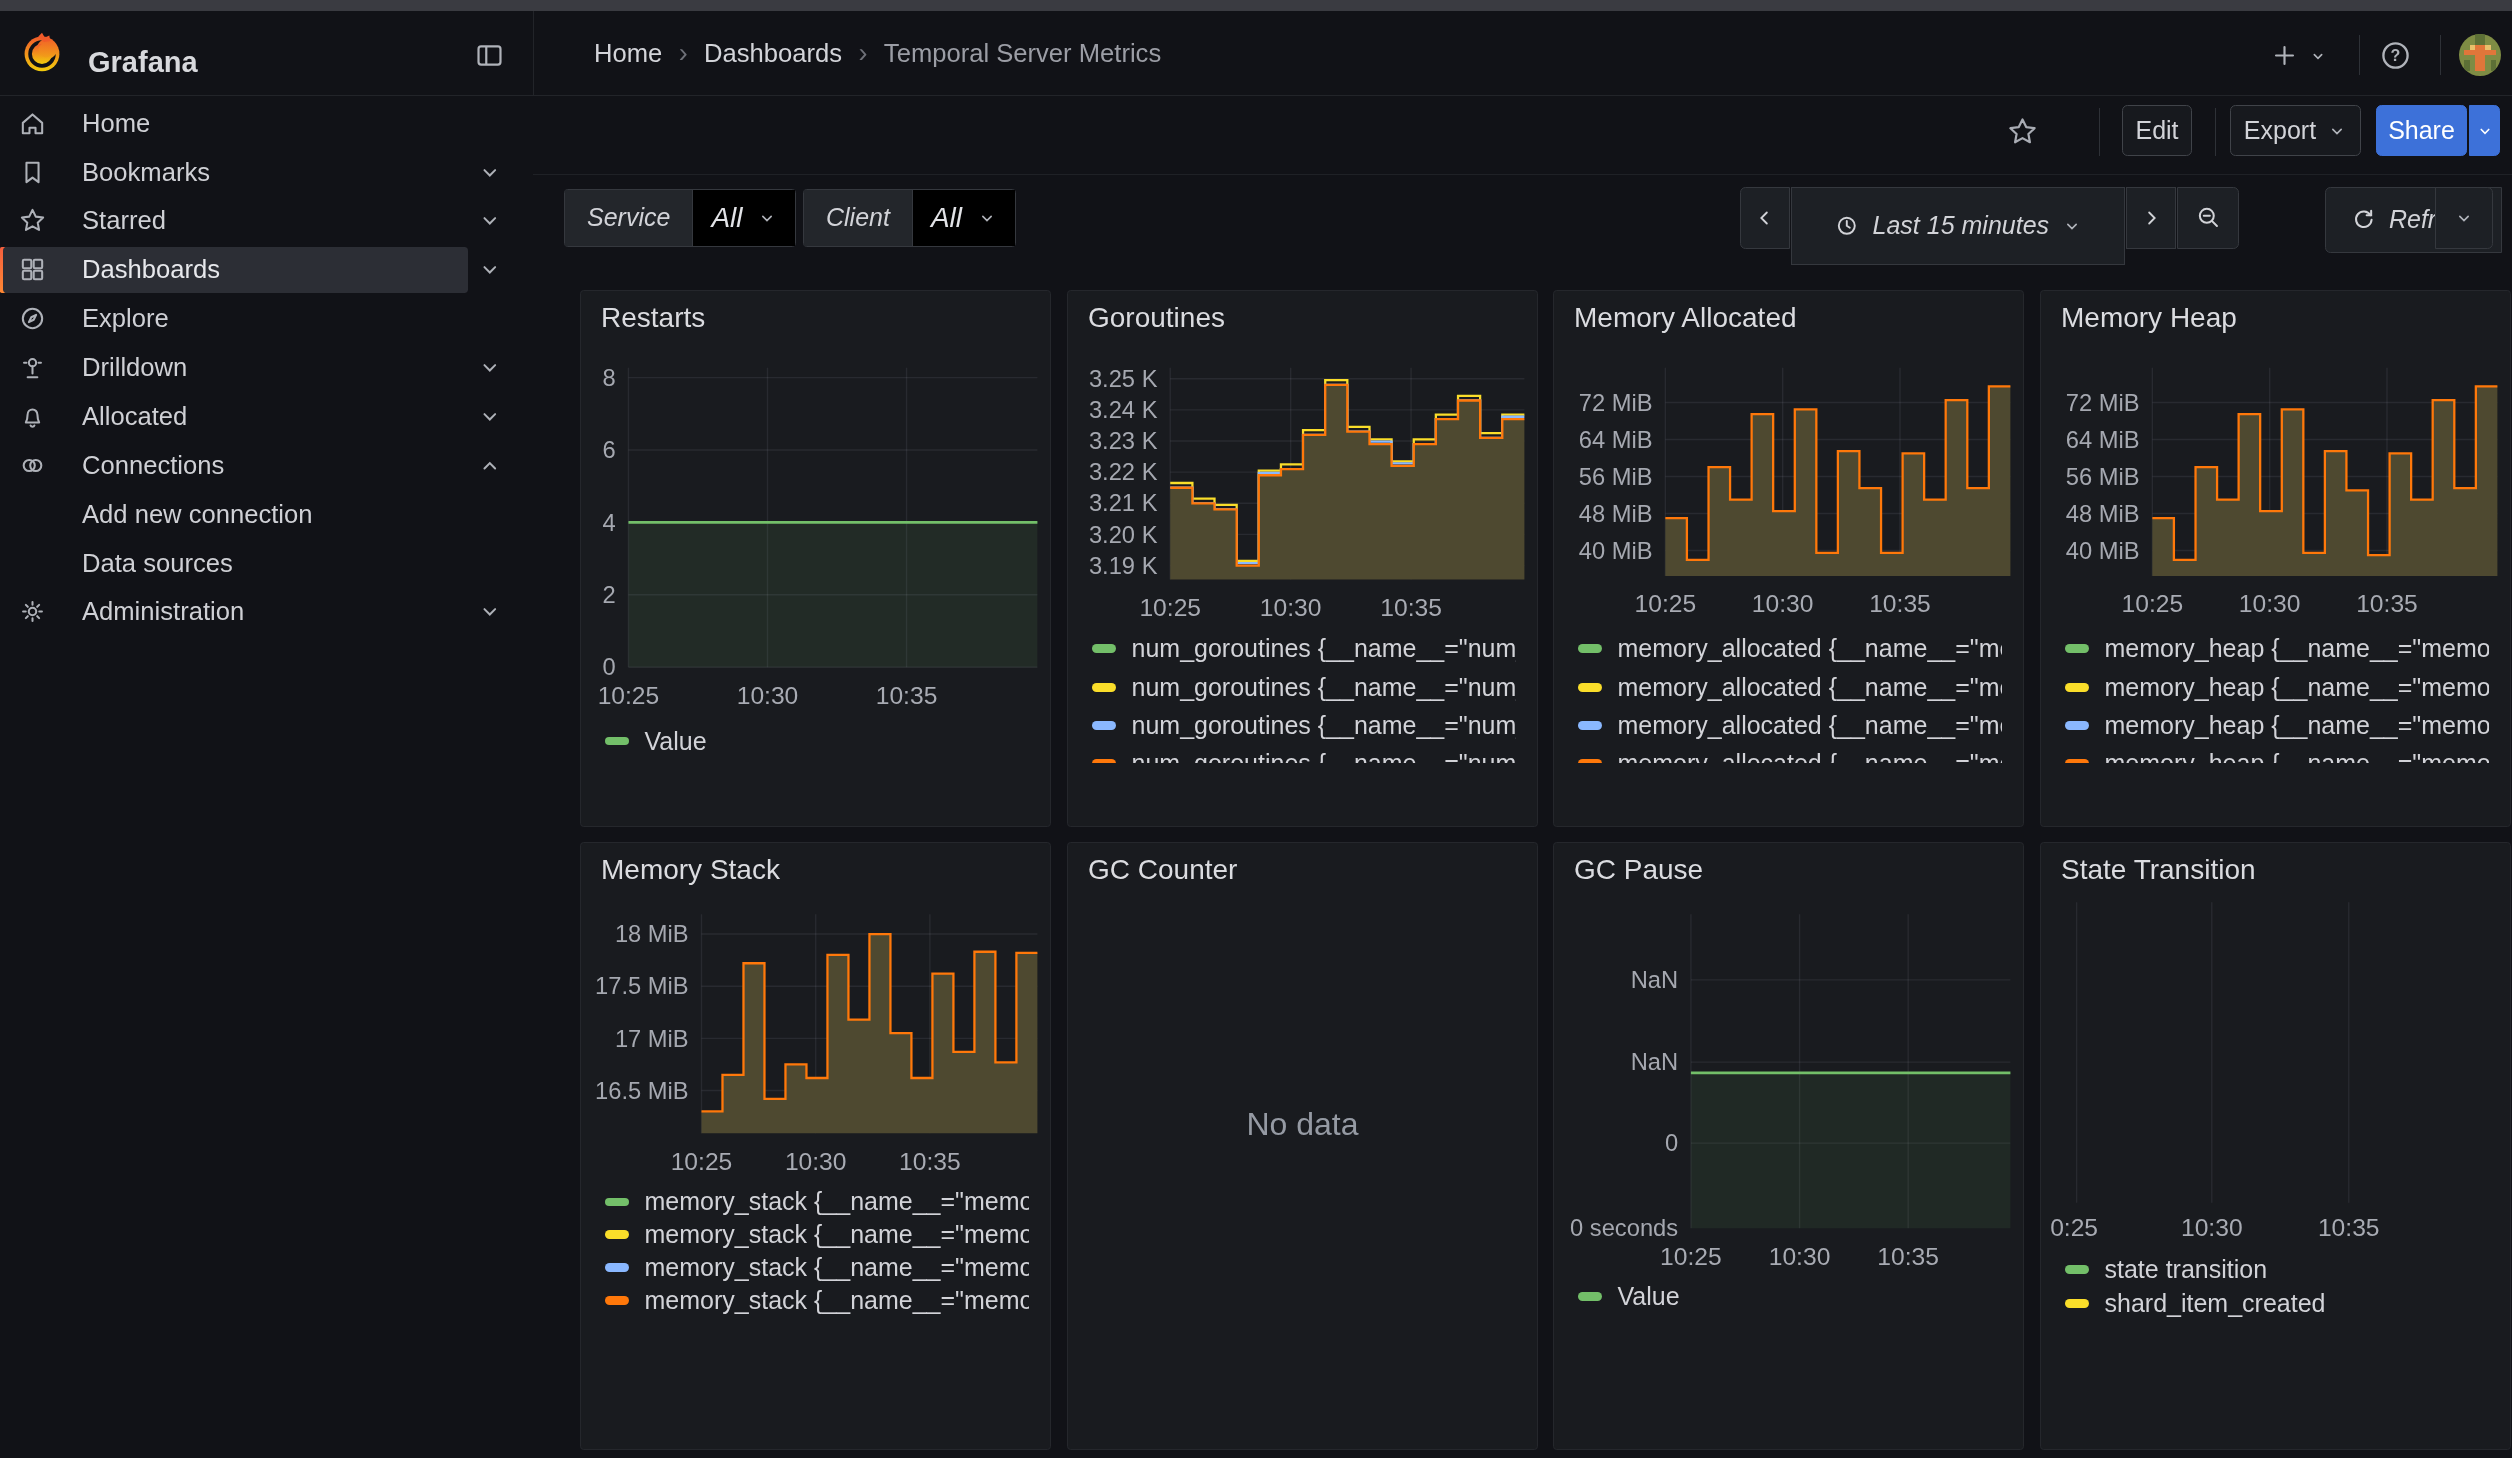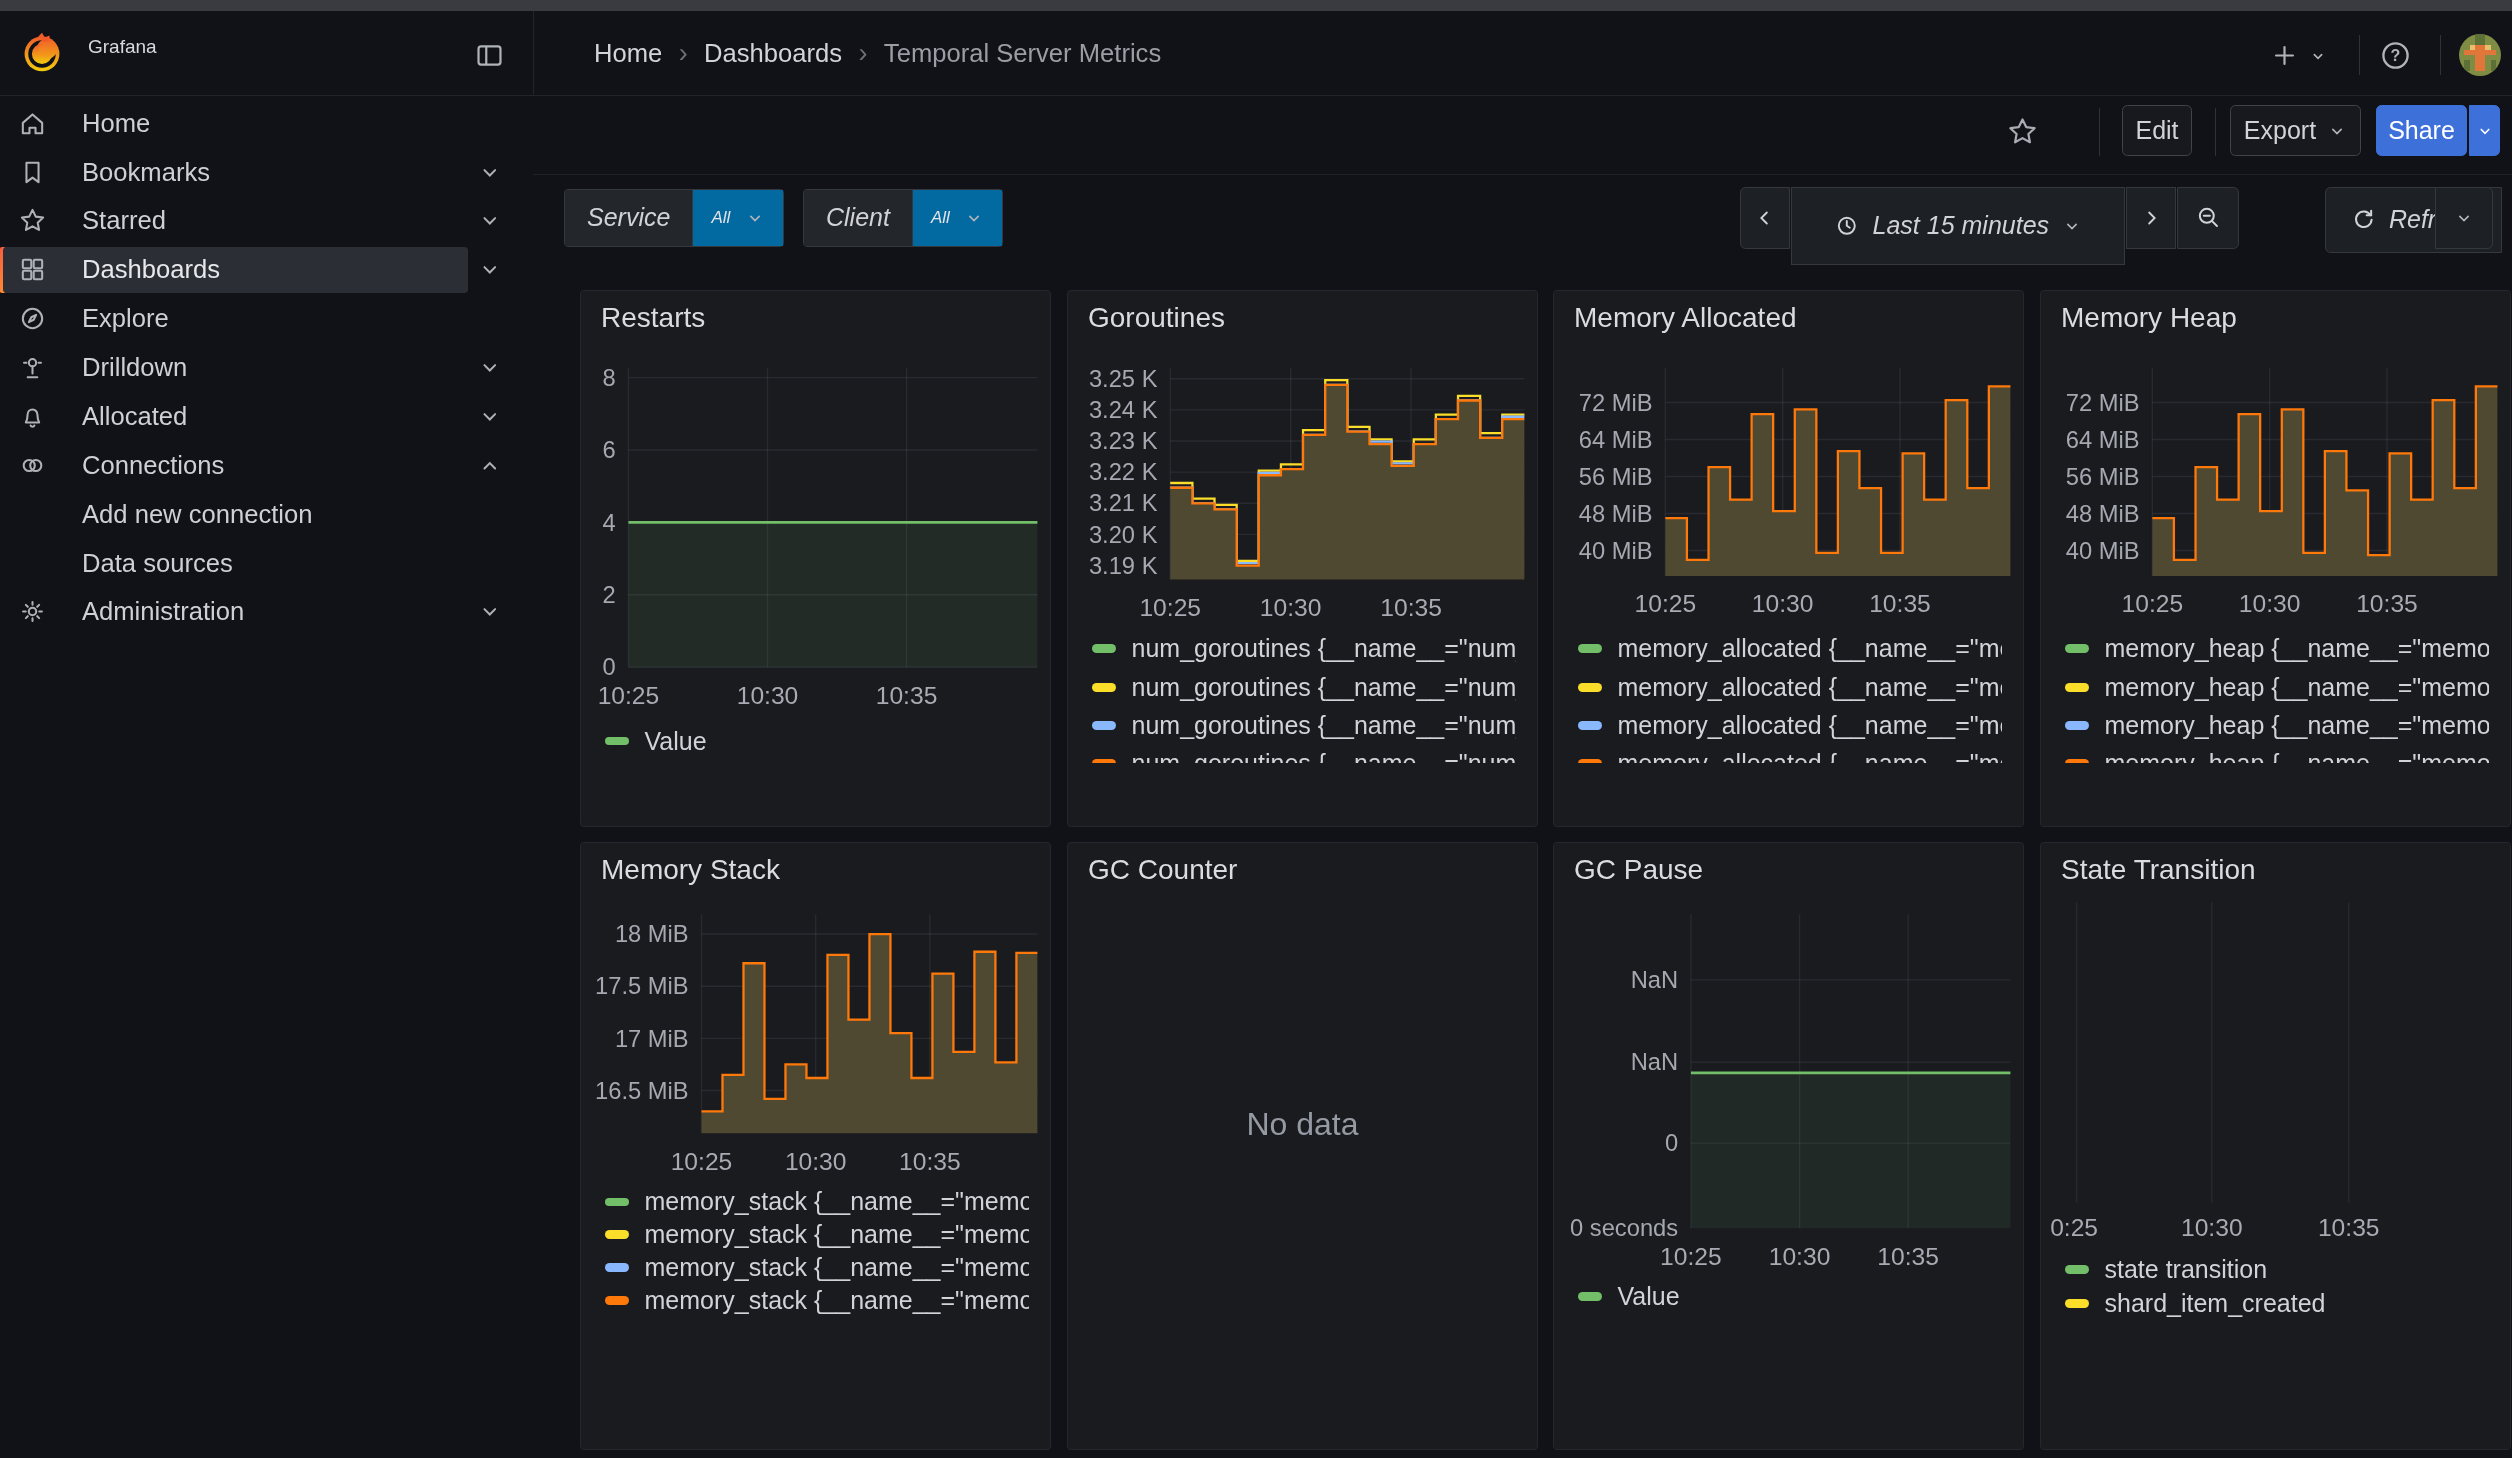--- a/index.html
+++ b/index.html
@@ -2,21 +2,21 @@
 <html style="font-size:14.6px"><head>
 <meta charset="utf-8">
 <style>
   html,body{margin:0;padding:0;background:#0c0d10;}
   #root{position:relative;width:2512px;height:1458px;background:#111217;overflow:hidden;
         font-family:"Liberation Sans", sans-serif;color:#d5d6da;}
   .abs{position:absolute;}
   #topstrip{left:0;top:0;width:2512px;height:11px;background:#3a3b41;}
   #header{left:0;top:11px;width:2512px;height:84px;background:#111217;border-bottom:0.9px solid #222429;}
   #hdr-left{left:0;top:0;width:533px;height:84px;border-right:0.9px solid #222429;}
-  .brand{left:88px;top:25px;font-size:19px;font-weight:400;color:#d8d9dd;}
+  .brand{left:88px;top:35px;font-size:29px;font-weight:700;color:#d8d9dd;}
   .crumbs{left:594px;top:26.5px;font-size:25.6px;display:flex;gap:16.4px;align-items:center;}
   .crumb{color:#d3d4d9;} .crumb.last{color:#9b9da5;}
   .crumb-sep{color:#6e7078;font-size:27px;}
   #searchbox{left:1606px;top:12.8px;width:641px;height:58px;background:#0e0f14;border:0.9px solid #31343a;
              border-radius:7.3px;display:flex;align-items:center;padding:0 20px;box-sizing:border-box;gap:14.6px;}
   #searchbox input{flex:1;background:transparent;border:none;outline:none;color:#c9cad0;font-size:25px;
                    font-family:"Liberation Sans",sans-serif;}
   #searchbox input::placeholder{color:#888b93;}
   .kbd{color:#8d9098;font-size:24px;}
   .hdr-ic{display:flex;align-items:center;justify-content:center;}
@@ -33,21 +33,21 @@
            background:linear-gradient(#f55f3e,#ff8833);display:none;}
   .nav-row.active .nav-ind{display:block;}
   .nav-ic{position:absolute;left:18px;top:10px;width:29px;height:29px;}
   .nav-label{position:absolute;left:82px;top:10px;font-size:25.6px;color:#cfd0d5;}
   .nav-row.active .nav-label{color:#e7e8ec;font-weight:500;}
   .nav-chev{position:absolute;left:477px;top:12px;width:25.6px;height:25.6px;}
   #toolbar{left:533px;top:174px;width:1980px;height:116px;font-style:italic;}
   .seg{position:absolute;display:flex;align-items:center;box-sizing:border-box;border:0.9px solid #35383e;}
   .seg-label{background:#23262b;color:#d2d3d8;font-size:25px;display:flex;align-items:center;
              padding:0 22px;height:100%;box-sizing:border-box;}
-  .seg-val{background:#0369a1;color:#e2e3e7;font-size:17px;display:flex;align-items:center;gap:14.6px;
+  .seg-val{background:#000000;color:#e2e3e7;font-size:28px;display:flex;align-items:center;gap:14.6px;
            padding:0 18px;height:100%;box-sizing:border-box;border-left:0.9px solid #35383e;}
   .tbtn{position:absolute;display:flex;align-items:center;justify-content:center;gap:12.8px;
         background:#1d2025;border:0.9px solid #35383e;color:#d2d3d8;font-size:25px;box-sizing:border-box;}
   .panel{position:absolute;background:#191b1f;border:0.9px solid #25272c;border-radius:3.7px;box-sizing:border-box;overflow:hidden;}
   .p-title{position:absolute;left:20px;top:11px;font-size:28px;font-weight:500;color:#dbdce0;}
   .legend-wrap{position:absolute;left:24px;overflow:hidden;}
   .legend-row{position:absolute;display:flex;align-items:center;gap:15.5px;height:31px;}
   .legend-pill{width:24px;height:8.2px;border-radius:4.6px;flex:none;}
   .legend-label{font-size:25px;color:#d2d3d8;white-space:nowrap;}
   .nodata{position:absolute;left:0;width:100%;text-align:center;font-size:32px;font-weight:500;color:#959aa3;}

